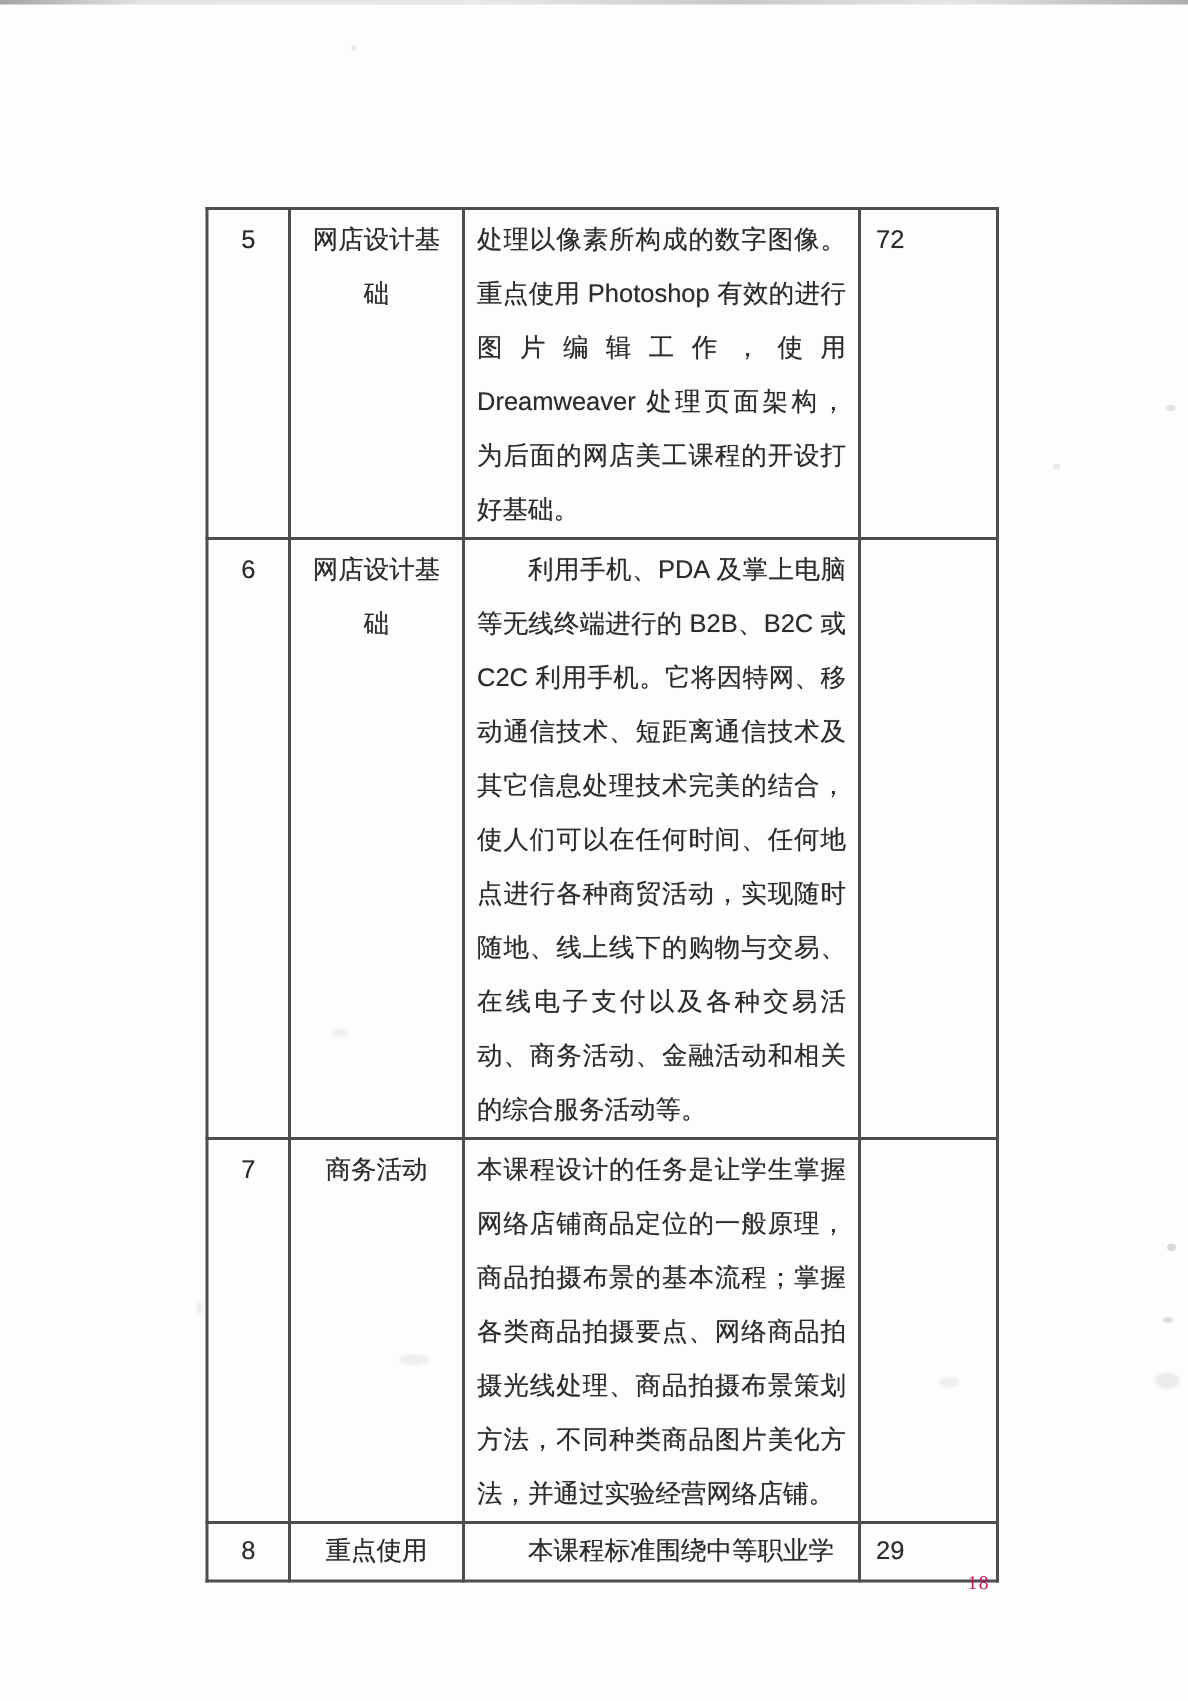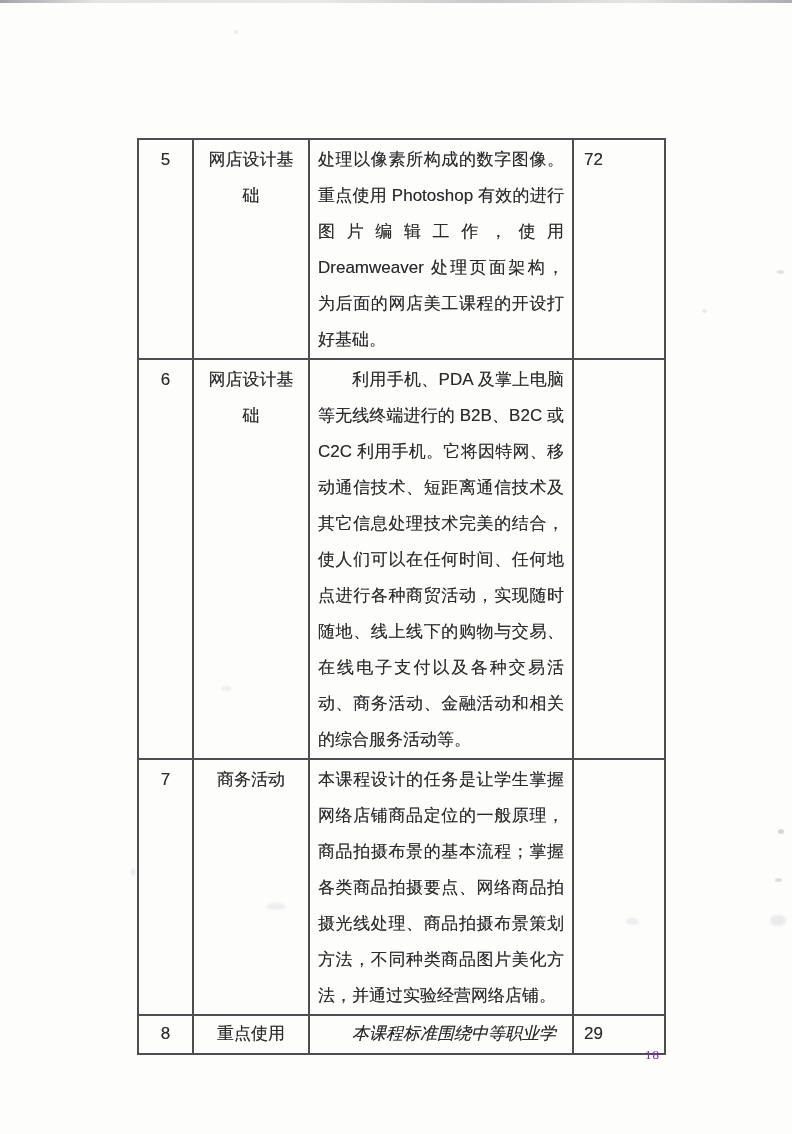--- a/index.html
+++ b/index.html
@@ -67,29 +67,29 @@
     padding: 2px 8px 0 8px;
   }
   td.desc .desc-text {
     text-align: justify;
   }
   tr.indent td.desc .desc-text { text-indent: 2em; }
   td.hours {
     padding: 2px 4px 0 10px;
   }
   tr.r8 td { padding-top: 0; }
-  tr.r8 td.desc .desc-text { height: 36px; overflow: hidden; font-style: italic; }
+  tr.r8 td.desc .desc-text { height: 36px; overflow: hidden; }
   .page-number {
     position: absolute;
     left: 645px;
     top: 1047px;
     font-family: "Liberation Serif", serif;
     font-size: 13px;
     letter-spacing: 1px;
-    color: #6d28d9;
+    color: #be185d;
   }
   
   .speck {
     position: absolute;
     border-radius: 50%;
     background: rgba(95,95,110,.16);
   }
   .speck.s1 { left: 777px; top: 270px; width: 7px; height: 4px; }
   .speck.s2 { left: 702px; top: 309px; width: 5px; height: 4px; background: rgba(95,95,110,.12); }
   .speck.s3 { left: 778px; top: 829px; width: 6px; height: 5px; background: rgba(80,80,95,.22); }

